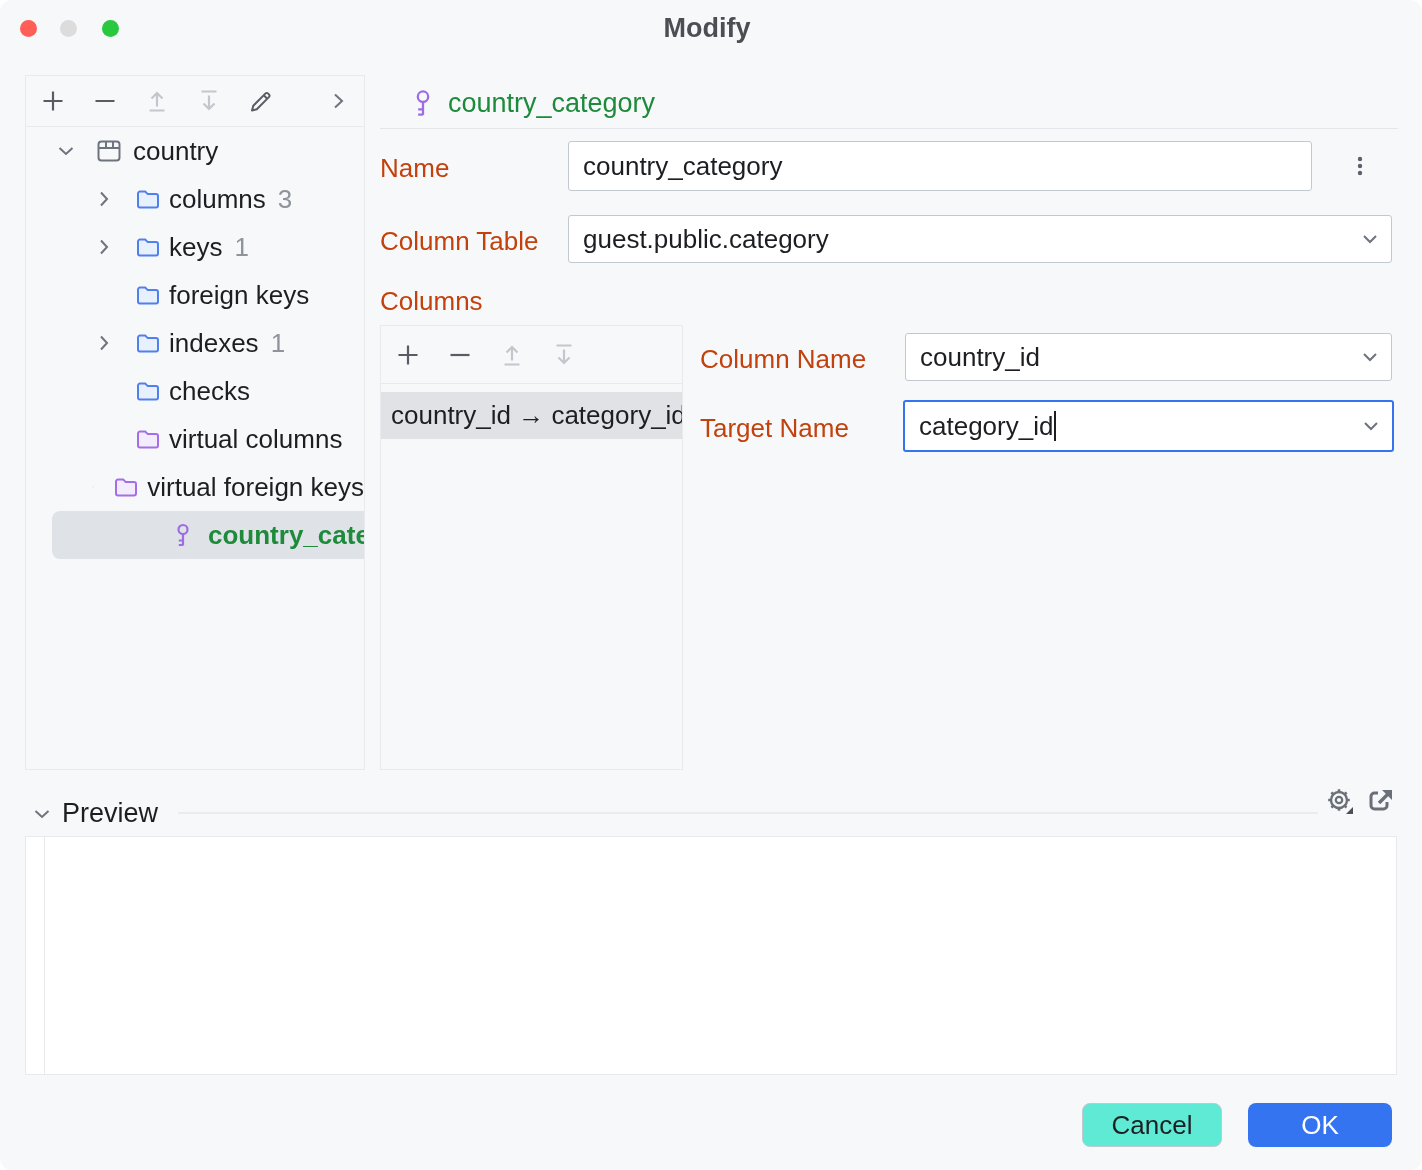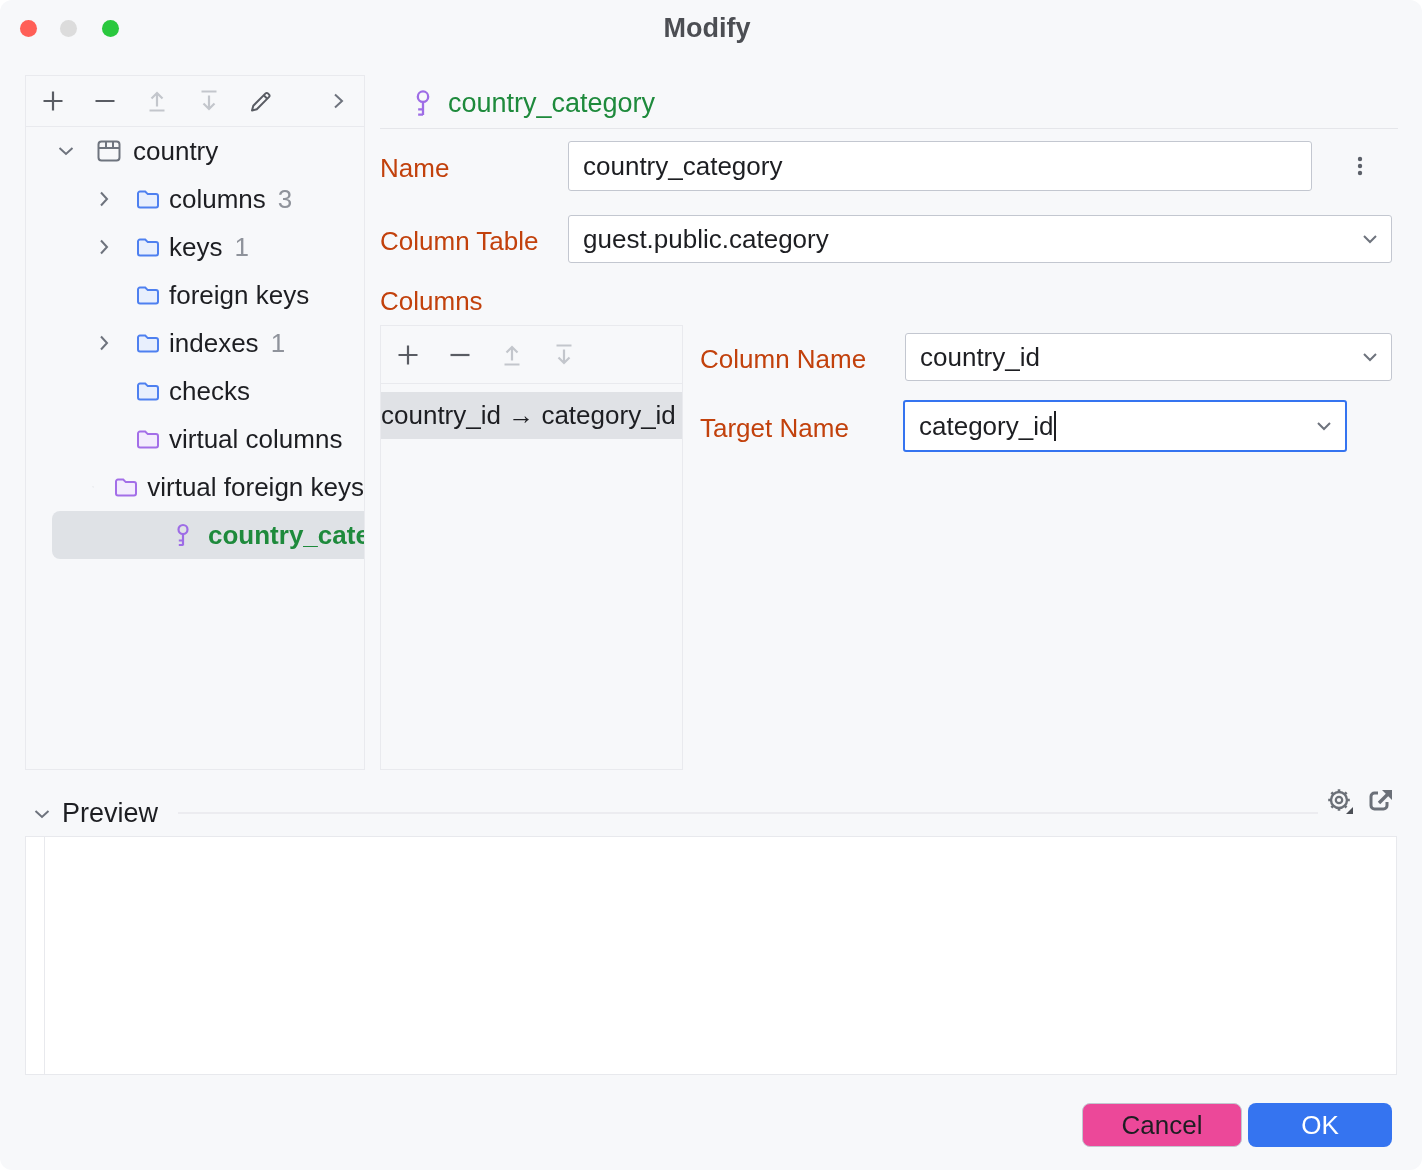--- a/index.html
+++ b/index.html
@@ -49,34 +49,34 @@
     padding:0 40px 0 14px;font-size:26px;color:#1d1e22;white-space:nowrap;overflow:hidden;}
   .dd-chevron{position:absolute;right:10px;top:50%;margin-top:-11px;}
   .focused{border:2px solid #3574f0;}
   .caret{display:inline-block;width:2px;height:30px;background:#1d1e22;margin-left:1px;vertical-align:middle;}
   .kebab{position:absolute;left:1346px;top:152px;width:28px;height:28px;}
   
   .cols-panel{left:380px;top:325px;width:303px;height:445px;overflow:hidden;}
   .cols-toolbar{display:flex;align-items:center;height:57px;border-bottom:1px solid #e9eaee;
     padding:0 0 0 13px;gap:24px;}
   .col-row{margin-top:8px;height:47px;background:#e0e2e6;display:flex;align-items:center;
-    font-size:26px;white-space:nowrap;overflow:hidden;}
+    padding-left:10px;font-size:26px;white-space:nowrap;overflow:hidden;}
   
   .preview-chevron{position:absolute;left:30px;top:802px;}
   .preview-label{position:absolute;left:62px;top:798px;font-size:27px;color:#1d1e22;}
   .preview-divider{position:absolute;left:178px;width:1140px;top:812px;height:2px;background:#ececf0;}
   .gear{position:absolute;left:1325px;top:786px;}
   .export{position:absolute;left:1366px;top:786px;}
   .preview-panel{position:absolute;left:25px;top:836px;width:1372px;height:239px;
     background:#ffffff;border:1px solid #e8e9ed;box-sizing:border-box;}
   .preview-gutter{position:absolute;left:18px;top:0;bottom:0;width:1px;background:#e8e9ed;}
   
   .btn{position:absolute;top:1103px;height:44px;border-radius:8px;box-sizing:border-box;
     display:flex;align-items:center;justify-content:center;font-size:26px;}
-  .btn-cancel{left:1082px;width:160px;background:#ec4899;border:1px solid #c3c7d0;color:#1d1e22;}
+  .btn-cancel{left:1082px;width:140px;background:#5eead4;border:1px solid #c3c7d0;color:#1d1e22;}
   .btn-ok{left:1248px;width:144px;background:#3574f0;color:#ffffff;font-weight:500;}
   svg{display:block;}
 </style>
 </head>
 <body>
 
 <div class="window">
 
   <div class="titlebar">
     <div class="traffic t-close"></div>
@@ -288,21 +288,21 @@
   <div class="txt-input" style="left:905px;top:333px;width:487px;height:48px;">
     <span>country_id</span>
     <span class="dd-chevron">
       <svg width="22" height="22" viewBox="0 0 22 22">
           <path d="M5 8l6 6 6-6" stroke="#6e737d" stroke-width="2" fill="none"></path>
         </svg>
     </span>
   </div>
 
   <div class="form-label" style="left:700px;top:413px;">Target Name</div>
-  <div class="txt-input focused" style="left:903px;top:400px;width:444px;height:52px;">
+  <div class="txt-input focused" style="left:903px;top:400px;width:491px;height:52px;">
     <span>category_id</span>
       <span class="caret"></span>
     <span class="dd-chevron">
       <svg width="22" height="22" viewBox="0 0 22 22">
           <path d="M5 8l6 6 6-6" stroke="#6e737d" stroke-width="2" fill="none"></path>
         </svg>
     </span>
   </div>
 
   <span class="preview-chevron">

